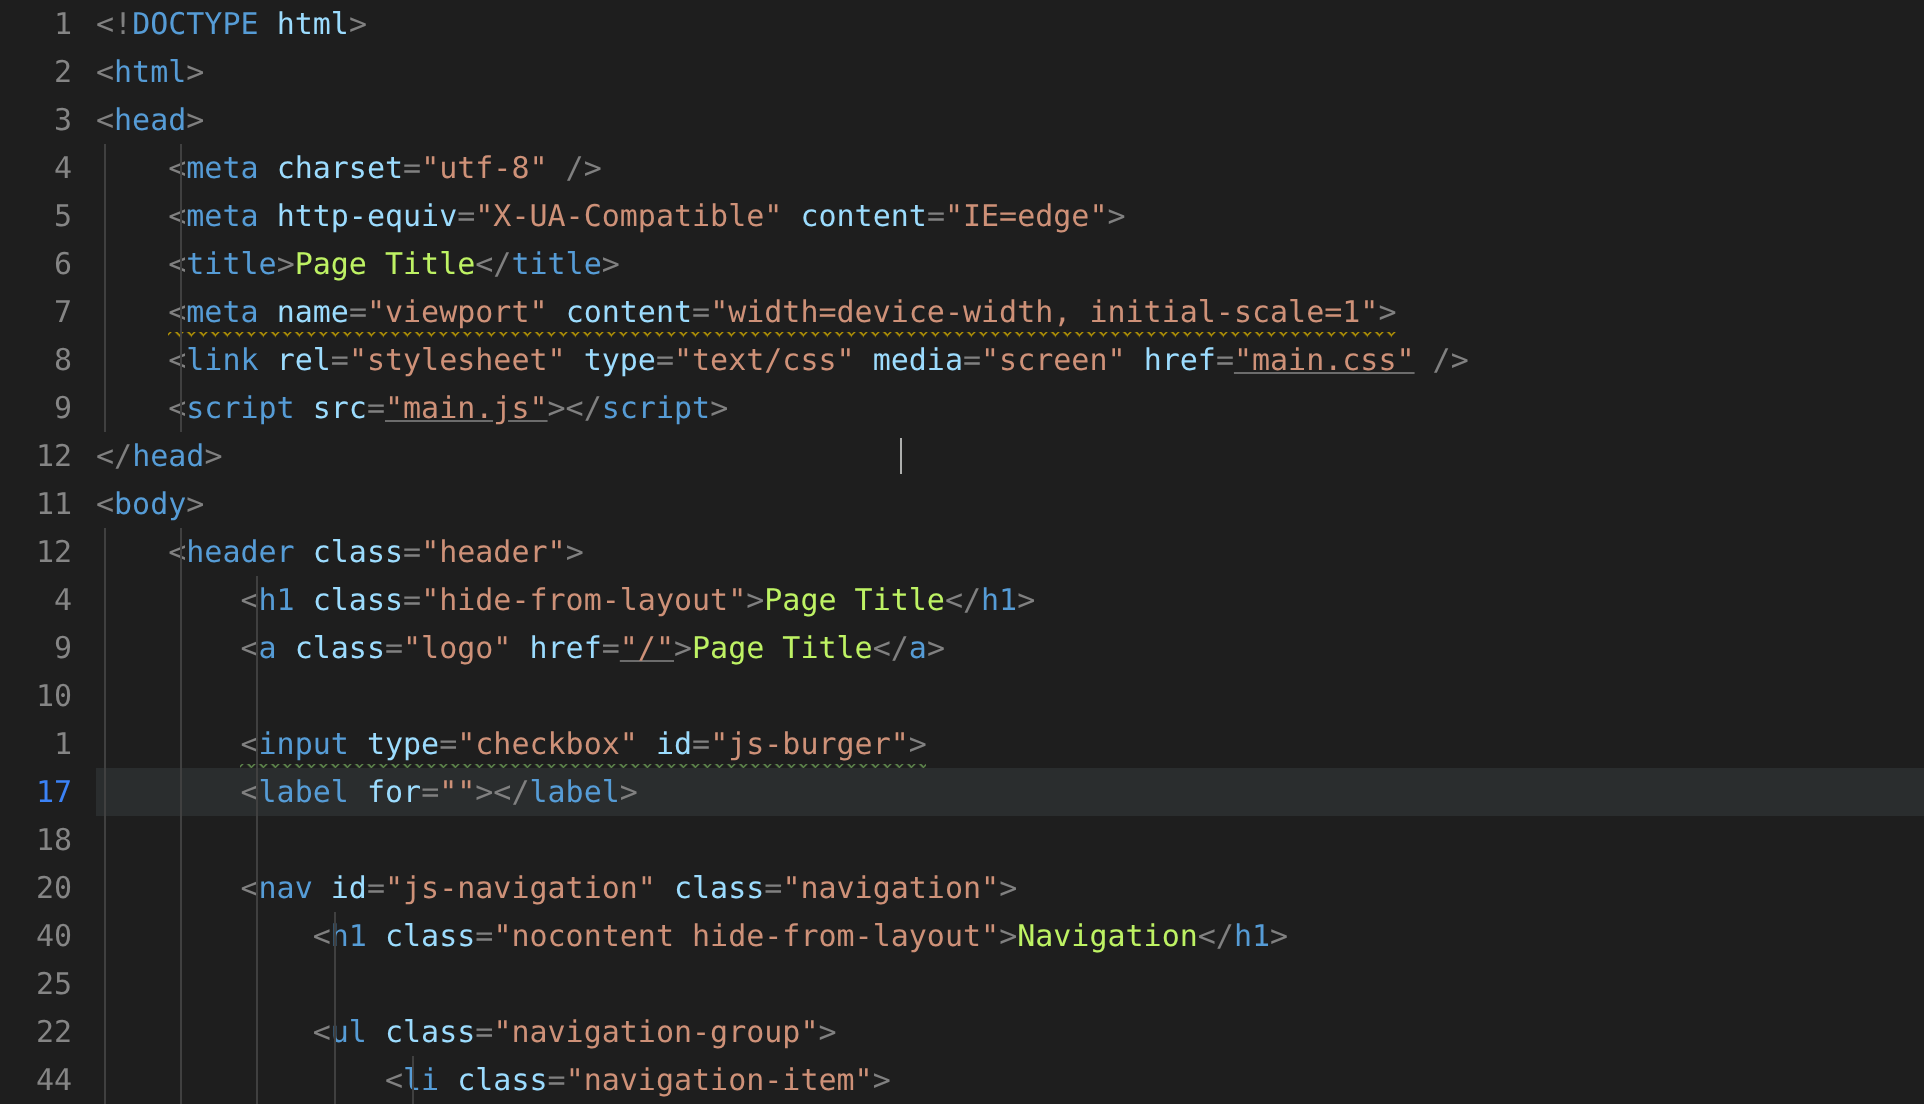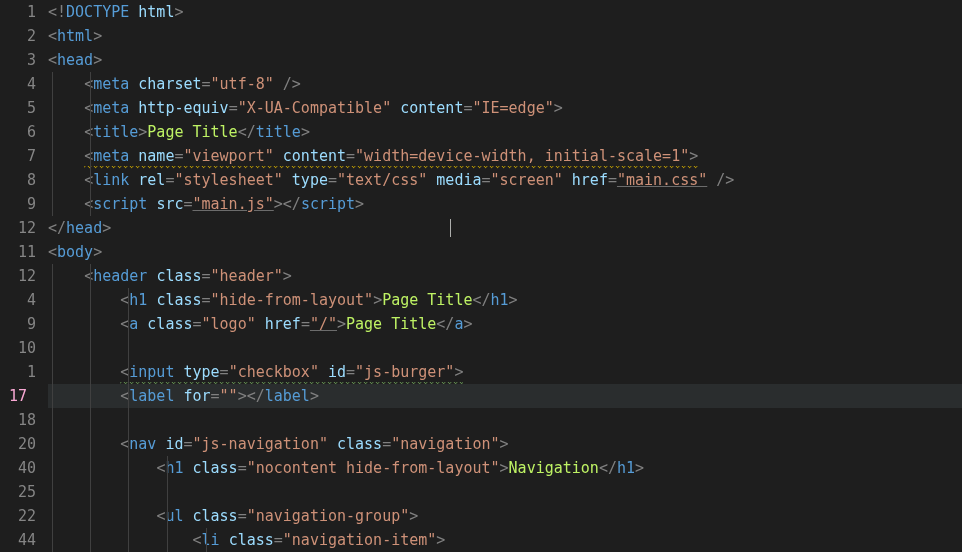--- a/index.html
+++ b/index.html
@@ -82,21 +82,21 @@
     <div class="ln">7</div>
     <div class="ln">8</div>
     <div class="ln">9</div>
     <div class="ln">12</div>
     <div class="ln">11</div>
     <div class="ln">12</div>
     <div class="ln">4</div>
     <div class="ln">9</div>
     <div class="ln">10</div>
     <div class="ln">1</div>
-    <div class="ln" style="color: #f9a8d4; text-align: center;">17</div>
+    <div class="ln" style="color: #3b82f6;">17</div>
     <div class="ln">18</div>
     <div class="ln">20</div>
     <div class="ln">40</div>
     <div class="ln">25</div>
     <div class="ln">22</div>
     <div class="ln">44</div>
   </div>
 <div class="code"><div class="row"><span></span><span><span class="punc">&lt;!</span><span class="tag">DOCTYPE</span><span class="punc"> </span><span class="attr">html</span><span class="punc">&gt;</span></span></div><div class="row"><span></span><span><span class="punc">&lt;</span><span class="tag">html</span><span class="punc">&gt;</span></span></div><div class="row"><span></span><span><span class="punc">&lt;</span><span class="tag">head</span><span class="punc">&gt;</span></span></div><div class="row"><span class="indent-guide ig1"></span><span class="indent-guide ig2"></span><span>    </span><span><span class="punc">&lt;</span><span class="tag">meta</span><span class="punc"> </span><span class="attr">charset</span><span class="punc">=</span><span class="str">"utf-8"</span><span class="punc"> /&gt;</span></span></div><div class="row"><span class="indent-guide ig1"></span><span class="indent-guide ig2"></span><span>    </span><span><span class="punc">&lt;</span><span class="tag">meta</span><span class="punc"> </span><span class="attr">http-equiv</span><span class="punc">=</span><span class="str">"X-UA-Compatible"</span><span class="punc"> </span><span class="attr">content</span><span class="punc">=</span><span class="str">"IE=edge"</span><span class="punc">&gt;</span></span></div><div class="row"><span class="indent-guide ig1"></span><span class="indent-guide ig2"></span><span>    </span><span><span class="punc">&lt;</span><span class="tag">title</span><span class="punc">&gt;</span><span class="txt">Page Title</span><span class="punc">&lt;/</span><span class="tag">title</span><span class="punc">&gt;</span></span></div><div class="row"><span class="indent-guide ig1"></span><span class="indent-guide ig2"></span><span>    </span><span class="squiggle-y"><span class="punc">&lt;</span><span class="tag">meta</span><span class="punc"> </span><span class="attr">name</span><span class="punc">=</span><span class="str">"viewport"</span><span class="punc"> </span><span class="attr">content</span><span class="punc">=</span><span class="str">"width=device-width, initial-scale=1"</span><span class="punc">&gt;</span></span></div><div class="row"><span class="indent-guide ig1"></span><span class="indent-guide ig2"></span><span>    </span><span><span class="punc">&lt;</span><span class="tag">link</span><span class="punc"> </span><span class="attr">rel</span><span class="punc">=</span><span class="str">"stylesheet"</span><span class="punc"> </span><span class="attr">type</span><span class="punc">=</span><span class="str">"text/css"</span><span class="punc"> </span><span class="attr">media</span><span class="punc">=</span><span class="str">"screen"</span><span class="punc"> </span><span class="attr">href</span><span class="punc">=</span><span class="str underline">"main.css"</span><span class="punc"> /&gt;</span></span></div><div class="row"><span class="indent-guide ig1"></span><span class="indent-guide ig2"></span><span>    </span><span><span class="punc">&lt;</span><span class="tag">script</span><span class="punc"> </span><span class="attr">src</span><span class="punc">=</span><span class="str underline">"main.js"</span><span class="punc">&gt;&lt;/</span><span class="tag">script</span><span class="punc">&gt;</span></span></div><div class="row" style="position: relative;"><span></span><span><span class="punc">&lt;/</span><span class="tag">head</span><span class="punc">&gt;</span></span><span class="cursor" style="position: absolute; left: 402px; top: 3px;"></span></div><div class="row"><span></span><span><span class="punc">&lt;</span><span class="tag">body</span><span class="punc">&gt;</span></span></div><div class="row"><span class="indent-guide ig1"></span><span class="indent-guide ig2"></span><span>    </span><span><span class="punc">&lt;</span><span class="tag">header</span><span class="punc"> </span><span class="attr">class</span><span class="punc">=</span><span class="str">"header"</span><span class="punc">&gt;</span></span></div><div class="row"><span class="indent-guide ig1"></span><span class="indent-guide ig2"></span><span class="indent-guide ig3"></span><span>        </span><span><span class="punc">&lt;</span><span class="tag">h1</span><span class="punc"> </span><span class="attr">class</span><span class="punc">=</span><span class="str">"hide-from-layout"</span><span class="punc">&gt;</span><span class="txt">Page Title</span><span class="punc">&lt;/</span><span class="tag">h1</span><span class="punc">&gt;</span></span></div><div class="row"><span class="indent-guide ig1"></span><span class="indent-guide ig2"></span><span class="indent-guide ig3"></span><span>        </span><span><span class="punc">&lt;</span><span class="tag">a</span><span class="punc"> </span><span class="attr">class</span><span class="punc">=</span><span class="str">"logo"</span><span class="punc"> </span><span class="attr">href</span><span class="punc">=</span><span class="str underline">"/"</span><span class="punc">&gt;</span><span class="txt">Page Title</span><span class="punc">&lt;/</span><span class="tag">a</span><span class="punc">&gt;</span></span></div><div class="row"><span class="indent-guide ig1"></span><span class="indent-guide ig2"></span><span class="indent-guide ig3"></span><span>        </span><span></span></div><div class="row"><span class="indent-guide ig1"></span><span class="indent-guide ig2"></span><span class="indent-guide ig3"></span><span>        </span><span class="squiggle-g"><span class="punc">&lt;</span><span class="tag">input</span><span class="punc"> </span><span class="attr">type</span><span class="punc">=</span><span class="str">"checkbox"</span><span class="punc"> </span><span class="attr">id</span><span class="punc">=</span><span class="str">"js-burger"</span><span class="punc">&gt;</span></span></div><div class="row hl"><span class="indent-guide ig1"></span><span class="indent-guide ig2"></span><span class="indent-guide ig3"></span><span>        </span><span><span class="punc">&lt;</span><span class="tag">label</span><span class="punc"> </span><span class="attr">for</span><span class="punc">=</span><span class="str">""</span><span class="punc">&gt;&lt;/</span><span class="tag">label</span><span class="punc">&gt;</span></span></div><div class="row"><span class="indent-guide ig1"></span><span class="indent-guide ig2"></span><span class="indent-guide ig3"></span><span>        </span><span></span></div><div class="row"><span class="indent-guide ig1"></span><span class="indent-guide ig2"></span><span class="indent-guide ig3"></span><span>        </span><span><span class="punc">&lt;</span><span class="tag">nav</span><span class="punc"> </span><span class="attr">id</span><span class="punc">=</span><span class="str">"js-navigation"</span><span class="punc"> </span><span class="attr">class</span><span class="punc">=</span><span class="str">"navigation"</span><span class="punc">&gt;</span></span></div><div class="row"><span class="indent-guide ig1"></span><span class="indent-guide ig2"></span><span class="indent-guide ig3"></span><span class="indent-guide ig4"></span><span>            </span><span><span class="punc">&lt;</span><span class="tag">h1</span><span class="punc"> </span><span class="attr">class</span><span class="punc">=</span><span class="str">"nocontent hide-from-layout"</span><span class="punc">&gt;</span><span class="txt">Navigation</span><span class="punc">&lt;/</span><span class="tag">h1</span><span class="punc">&gt;</span></span></div><div class="row"><span class="indent-guide ig1"></span><span class="indent-guide ig2"></span><span class="indent-guide ig3"></span><span class="indent-guide ig4"></span><span>            </span><span></span></div><div class="row"><span class="indent-guide ig1"></span><span class="indent-guide ig2"></span><span class="indent-guide ig3"></span><span class="indent-guide ig4"></span><span>            </span><span><span class="punc">&lt;</span><span class="tag">ul</span><span class="punc"> </span><span class="attr">class</span><span class="punc">=</span><span class="str">"navigation-group"</span><span class="punc">&gt;</span></span></div><div class="row"><span class="indent-guide ig1"></span><span class="indent-guide ig2"></span><span class="indent-guide ig3"></span><span class="indent-guide ig4"></span><span class="indent-guide ig5"></span><span>                </span><span><span class="punc">&lt;</span><span class="tag">li</span><span class="punc"> </span><span class="attr">class</span><span class="punc">=</span><span class="str">"navigation-item"</span><span class="punc">&gt;</span></span></div></div>
 
 </body></html>

